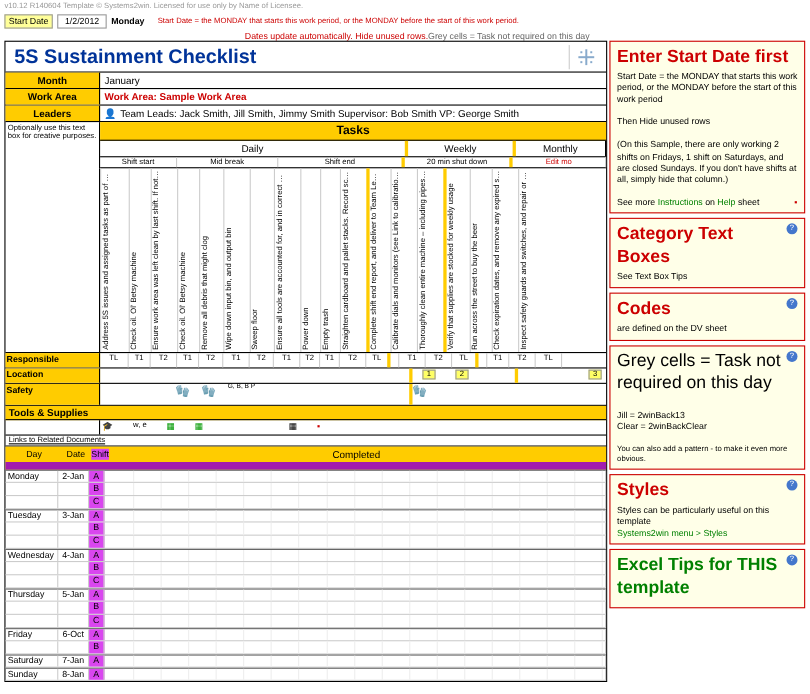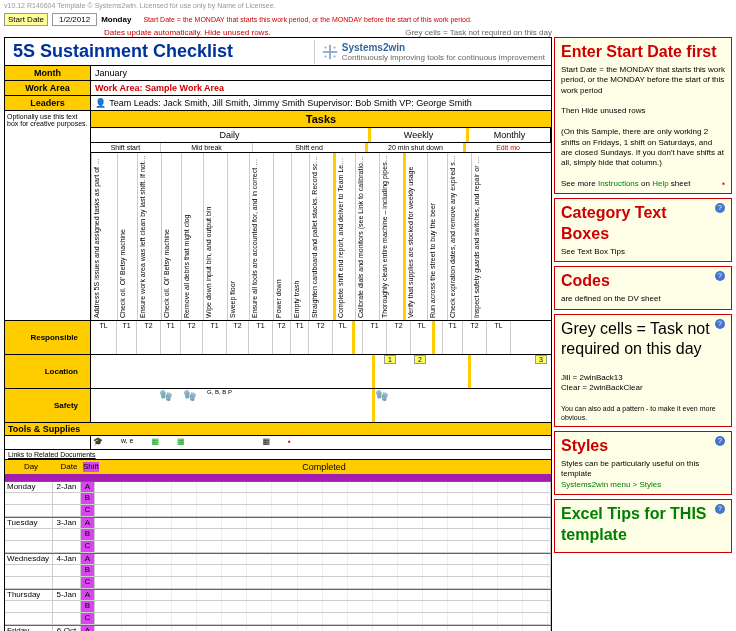--- a/index.html
+++ b/index.html
@@ -1,21 +1,21 @@
 <!DOCTYPE html>
 <html><head>
 <meta charset="utf-8">
 <style>
 *{box-sizing:border-box;margin:0;padding:0}
 body{font-family:Arial,sans-serif;font-size:9px;background:#fff;width:736px;height:631px;overflow:hidden}
 .top-bar{display:flex;align-items:center;gap:4px;padding:2px 4px;font-size:8px}
 .top-bar .lbl-start{background:#ffff99;border:1px solid #999;padding:1px 3px}
 .top-bar .date-val{border:1px solid #999;padding:1px 6px;background:#fff}
 .top-bar .day{font-weight:bold}
-.top-note2{font-size:8px;color:#c00;padding:0 4px;display:flex;justify-content:space-between}
+.top-note2{font-size:8px;color:#c00;padding:0 20px;display:flex;justify-content:flex-end}
 .top-note2 .grey{color:#666}
 .main{display:flex;gap:2px;padding:0 4px}
 .left{flex:0 0 548px;border:1px solid #000}
 .right{flex:1;display:flex;flex-direction:column;gap:4px}
 .title-row{display:flex;align-items:center;border-bottom:1px solid #000}
 .title-row h1{color:#003399;font-size:18px;font-weight:bold;padding:3px 8px;flex:1}
 .logo{display:flex;align-items:center;padding:2px 6px;font-size:8px;color:#666;border-left:1px solid #ccc}
 .logo svg{margin-right:3px}
 .hdr-row{display:flex;border-bottom:1px solid #000}
 .hdr-lbl{background:#ffcc00;font-weight:bold;text-align:center;padding:2px;border-right:1px solid #000;flex:0 0 86px;font-size:9px}
@@ -27,21 +27,21 @@
 .side-col{flex:0 0 86px;border-right:1px solid #000;font-size:7px;padding:2px}
 .freq-cell{text-align:center;font-weight:normal;padding:2px;border-right:1px solid #000;font-size:9px}
 .daily{flex:0 0 280px;border-right:3px solid #ffcc00}
 .weekly{flex:0 0 98px;border-right:3px solid #ffcc00}
 .monthly{flex:1}
 .sub-row{display:flex;border-bottom:1px solid #000;font-size:7px}
 .sub-cell{text-align:center;padding:1px;border-right:1px solid #ccc}
 .tasks-body{display:flex;border-bottom:1px solid #000;height:168px}
 .task-col{writing-mode:vertical-rl;transform:rotate(180deg);font-size:7px;padding:2px 1px;border-right:1px solid #ccc;text-align:left;overflow:hidden;white-space:nowrap;text-overflow:ellipsis}
 .meta-row{display:flex;border-bottom:1px solid #000;font-size:8px;min-height:14px}
-.meta-lbl{background:#ffcc00;font-weight:bold;text-align:right;padding:12px;border-right:1px solid #000;flex:0 0 86px}
+.meta-lbl{background:#ffcc00;font-weight:bold;text-align:left;padding:1px;border-right:1px solid #000;flex:0 0 86px}
 .meta-cells{flex:1;display:flex}
 .meta-cell{flex:1;text-align:center;border-right:1px solid #ccc;font-size:7px;padding:1px}
 .tools-hdr{background:#ffcc00;font-weight:bold;padding:1px 3px;border-bottom:1px solid #000;font-size:9px}
 .links-hdr{font-size:7px;text-decoration:underline;padding:1px 3px;border-bottom:1px solid #000}
 .completed-hdr{background:#ffcc00;text-align:center;font-weight:normal;border-bottom:7px solid #a21caf;padding:2px;display:flex}
 .sched-row{display:flex;border-bottom:1px solid #ccc;font-size:8px;min-height:12px}
 .sched-row>div{border-right:1px solid #ccc;padding:0 2px}
 .day-col{flex:0 0 48px}
 .date-col{flex:0 0 28px;text-align:center}
 .shift-col{flex:0 0 14px;text-align:center;background:#d946ef}
@@ -81,21 +81,20 @@
     <svg width="18" height="18" viewBox="0 0 20 20">
             <g fill="#88aacc">
               <rect x="9" y="2" width="2" height="16"></rect>
               <rect x="2" y="9" width="16" height="2"></rect>
               <rect x="4" y="4" width="2" height="2"></rect>
               <rect x="14" y="4" width="2" height="2"></rect>
               <rect x="4" y="14" width="2" height="2"></rect>
               <rect x="14" y="14" width="2" height="2"></rect>
             </g>
           </svg>
-    <div><b style="color:#336699;font-size:10px">Systems2win</b><br><span>Continuously improving tools for continuous improvement</span></div>
   </div>
 </div>
 
 <div class="hdr-row">
   <div class="hdr-lbl">Month</div>
   <div class="hdr-val">January</div>
 </div>
 <div class="hdr-row">
   <div class="hdr-lbl">Work Area</div>
   <div class="hdr-val red"><span>Work Area:</span> <span>Sample Work Area</span></div>

